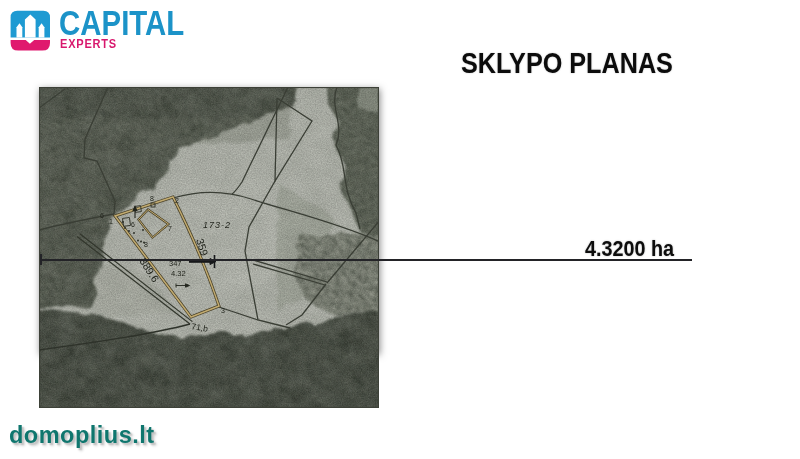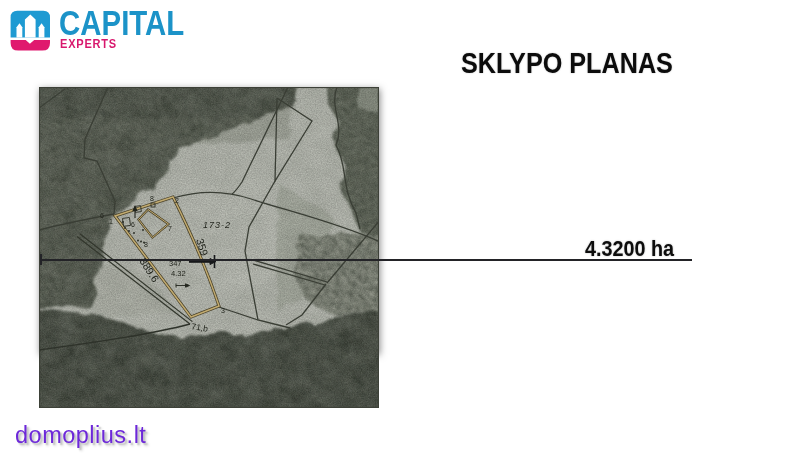--- a/index.html
+++ b/index.html
@@ -220,13 +220,13 @@
 <rect x="0.5" y="0.5" width="339" height="320" fill="none" stroke="#3d4138" stroke-width="1.2"></rect>
 </svg>
 </div>
 
 <div class="abs" style="left:40px;top:258.5px;width:652px;height:2px;background:#232327"></div>
 
 <div class="abs" style="left:40px;top:253.5px;width:1.8px;height:11.5px;background:#232327"></div>
 
 <div class="abs" style="left:540px;top:237px;width:134px;text-align:right;font-size:21.5px;font-weight:bold;color:#0d0d0d;transform:scaleX(0.92);transform-origin:100% 50%;text-shadow:0 0 2px rgba(0,0,0,0.3)">4.3200 ha</div>
 
-<div class="abs" style="left:15px;top:422px;font-size:23.5px;font-weight:normal;color:#6d28d9;letter-spacing:0.5px;text-shadow:2px 2px 1.5px #c2c2c2, 3px 3px 3px #d6d6d6">domoplius.lt</div>
+<div class="abs" style="left:9px;top:422px;font-size:23.5px;font-weight:bold;color:#0f766e;letter-spacing:0.5px;text-shadow:2px 2px 1.5px #c2c2c2, 3px 3px 3px #d6d6d6">domoplius.lt</div>
 
 </body></html>

